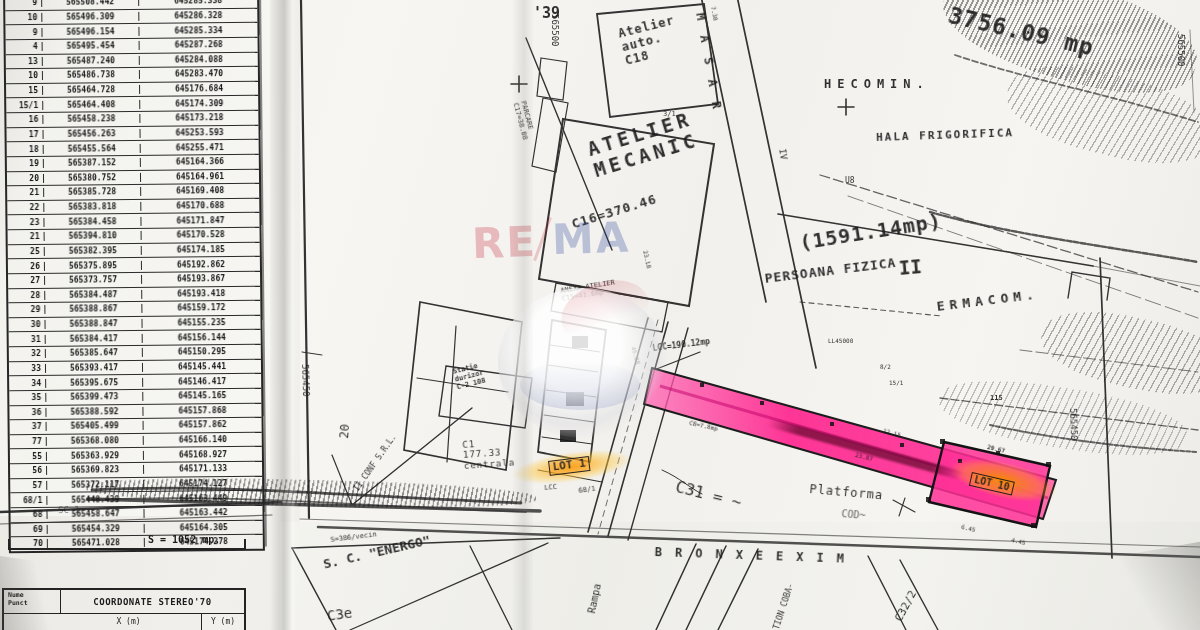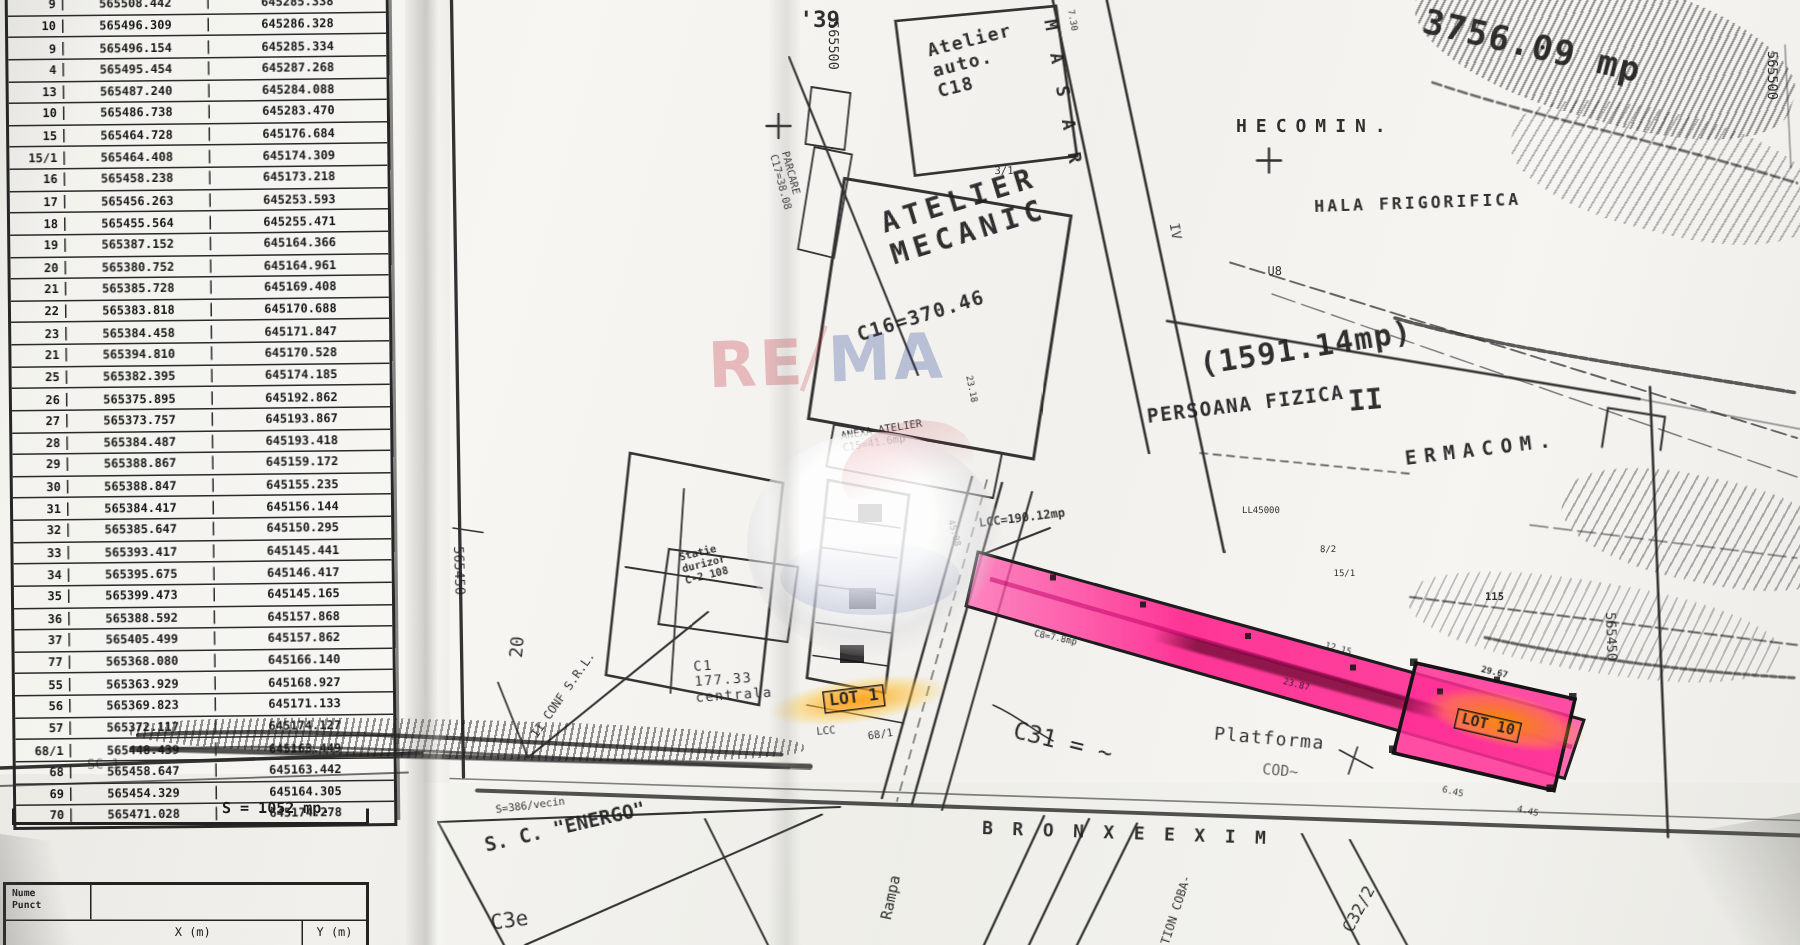--- a/index.html
+++ b/index.html
@@ -416,20 +416,21 @@
       </div>
     </div>
 
   <div class="abs blurtext" style="left:58px;top:505px;font-size:9px;opacity:.55;transform:rotate(-1deg);">SC 1</div>
   <div id="note-bracket"></div>
   <div class="abs blurtext" style="left:148px;top:534px;font-size:10px;font-weight:bold;">S = 1052 mp.</div>
   <div id="subtable">
     <div class="r1">
       <div class="c1">Nume
 Punct</div>
+      <div class="c2">COORDONATE STEREO'70</div>
     </div>
     <div class="r2">
       <div class="cx">X (m)</div>
       <div class="cy">Y (m)</div>
     </div>
   </div>
 
   <div class="wm" style="left: 472px; top: 218px; color: rgba(195, 35, 55, 0.28);">RE</div>
   <div class="wm" style="left: 552px; top: 214px; color: rgba(35, 65, 150, 0.28);">MA</div>
   <div class="abs" style="left:541px;top:216px;width:3px;height:46px;transform:rotate(20deg);background:rgba(195,35,55,.22);"></div>

